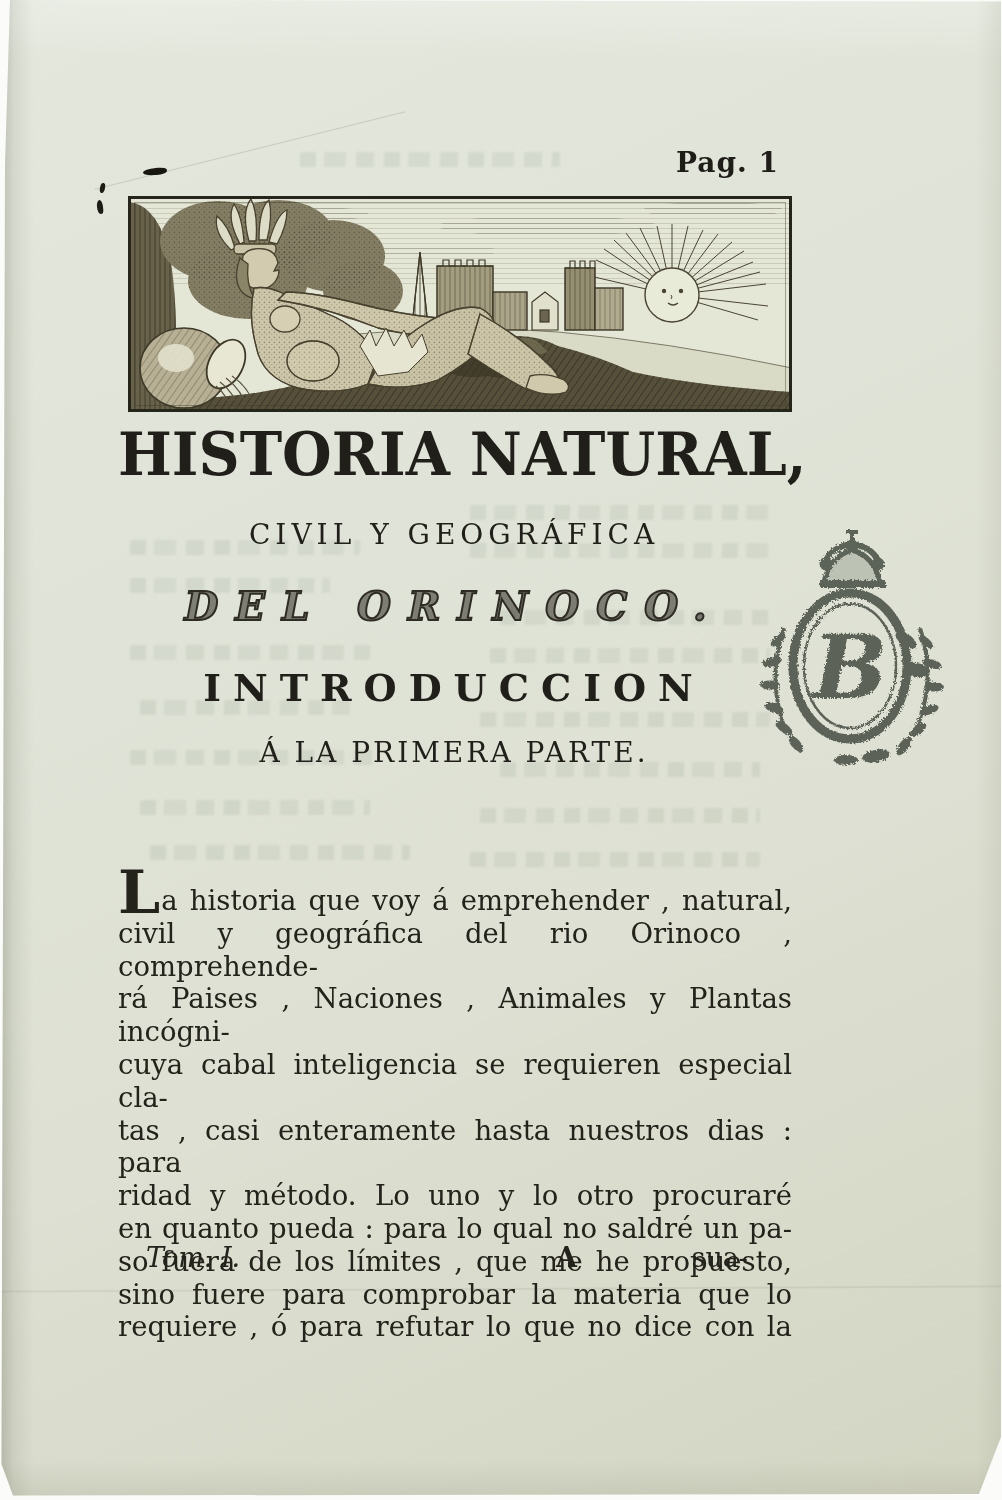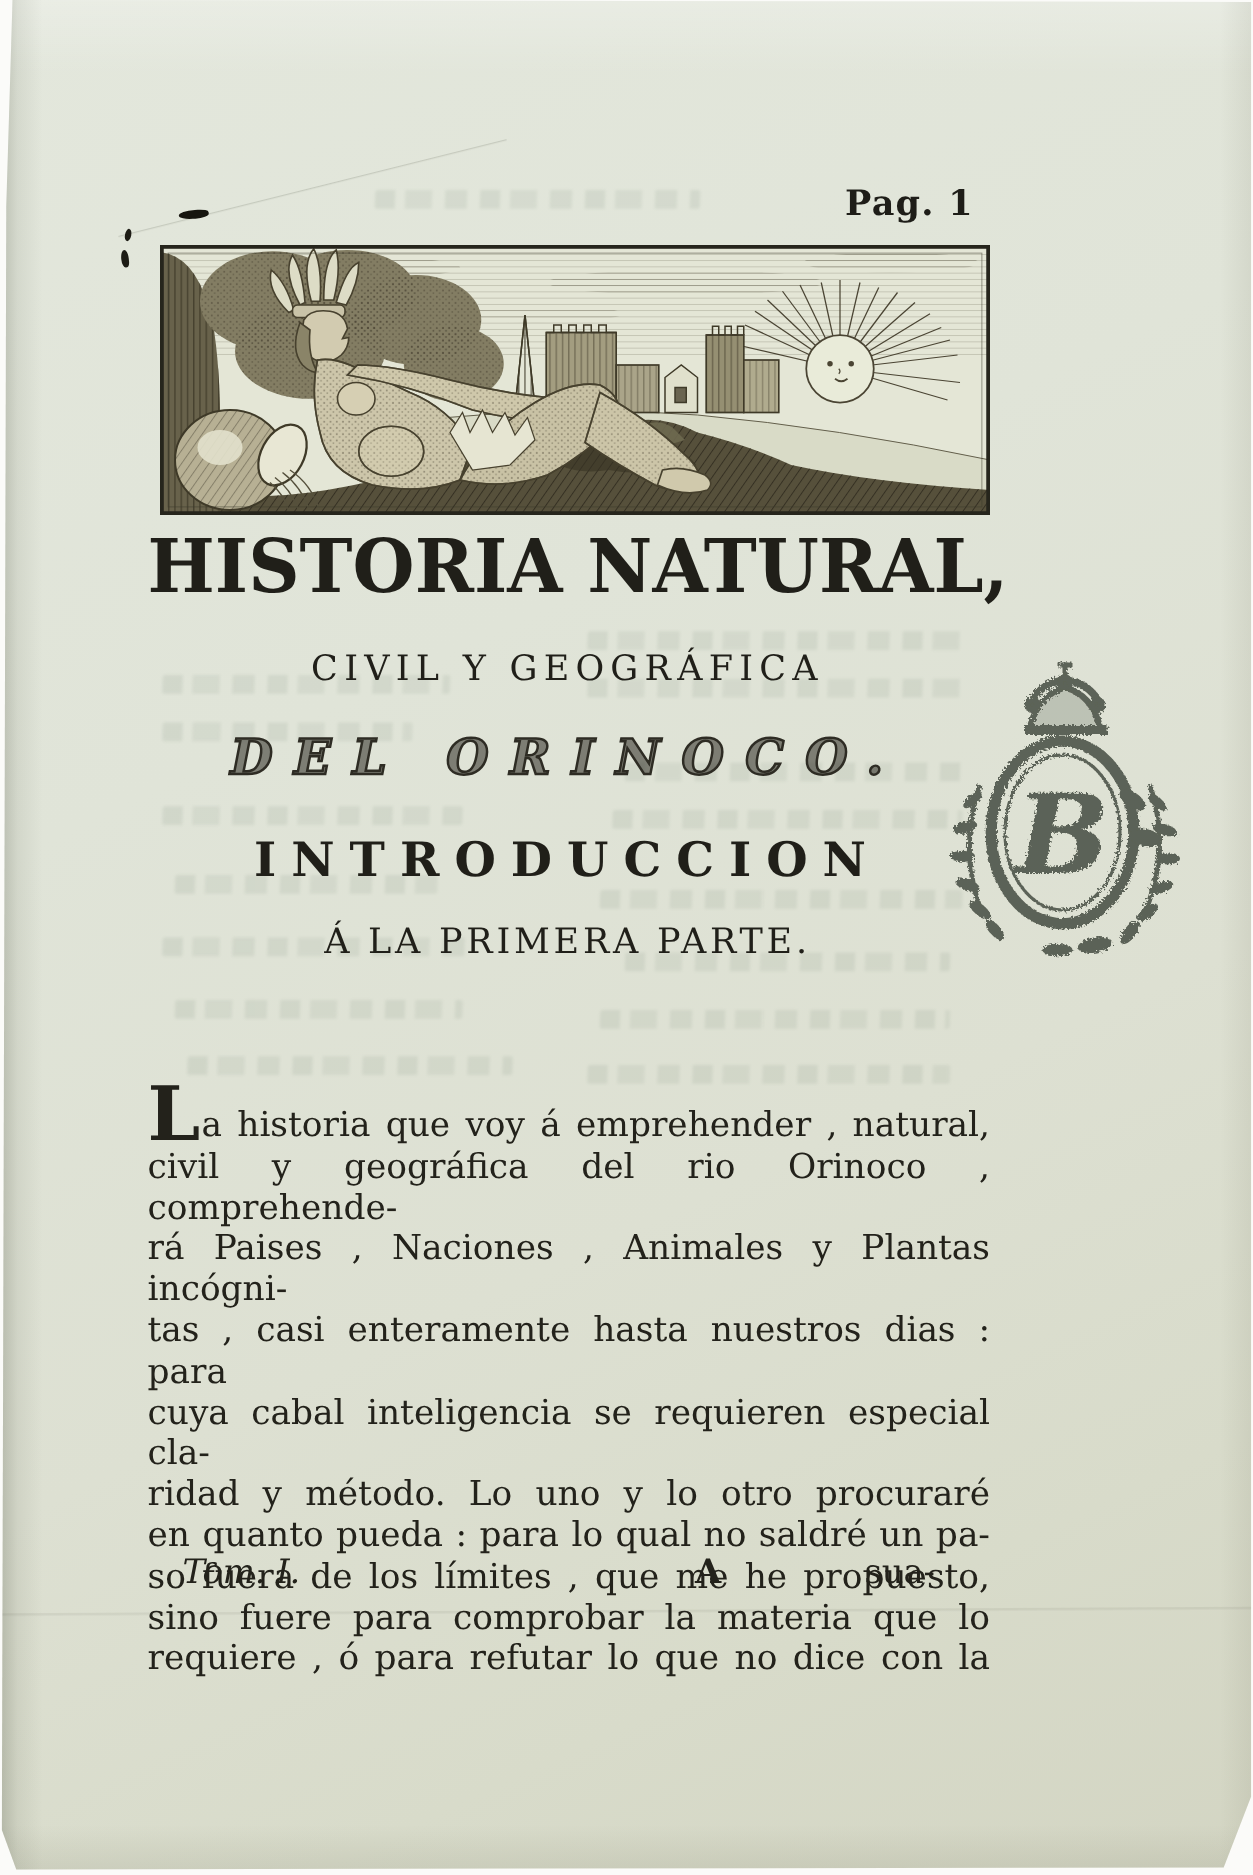--- a/index.html
+++ b/index.html
@@ -327,22 +327,22 @@
 
         <text x="94" y="178" text-anchor="middle" font-family="DejaVu Serif, Liberation Serif, serif" font-style="italic" font-weight="700" font-size="88" fill="#3e453a" stroke="none">B</text>
       </g>
     </svg>
   </div>
 
   <div class="bodytext">
     <div class="bl"><span class="drop">L</span><span>a historia que voy á emprehender , natural,</span></div>
     <div class="bl">civil y geográfica del rio Orinoco , comprehende-</div>
     <div class="bl">rá Paises , Naciones , Animales y Plantas incógni-</div>
+    <div class="bl">cuya cabal inteligencia se requieren especial cla-</div>
     <div class="bl">tas , casi enteramente hasta nuestros dias : para</div>
-    <div class="bl">cuya cabal inteligencia se requieren especial cla-</div>
     <div class="bl">ridad y método.  Lo uno y lo otro procuraré</div>
     <div class="bl">en quanto pueda : para lo qual no saldré un pa-</div>
     <div class="bl">so fuera de los límites , que me he propuesto,</div>
     <div class="bl">sino fuere para comprobar la materia que lo</div>
     <div class="bl">requiere , ó para refutar lo que no dice con la</div>
   </div>
 
   <div class="footer">
     <span class="foot-vol">Tom. I.</span>
     <span class="foot-sig">A</span>

